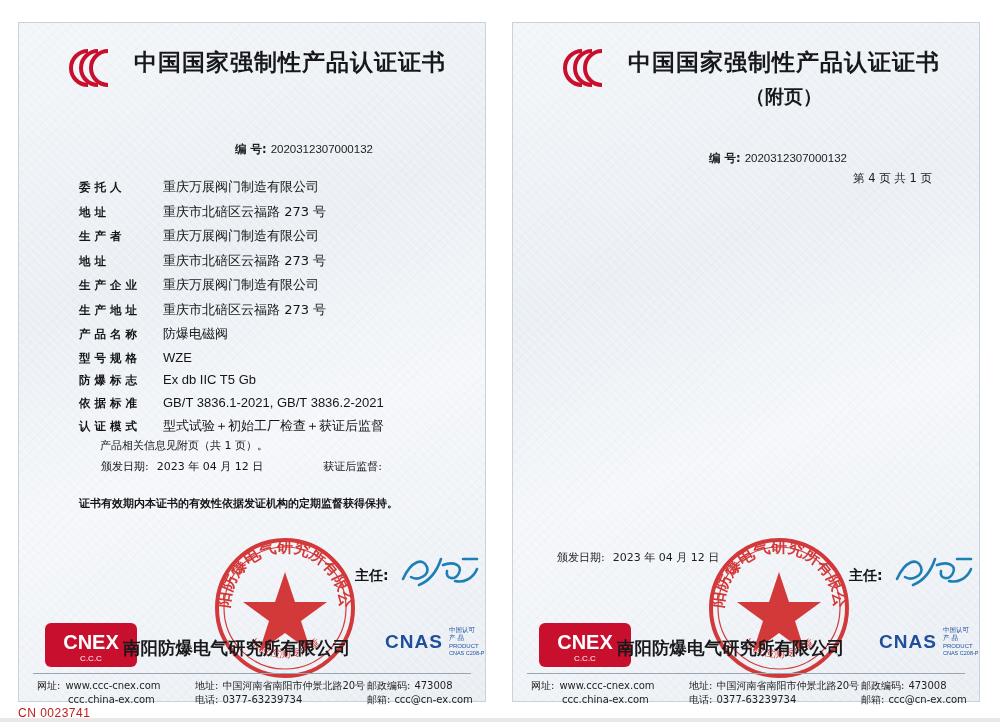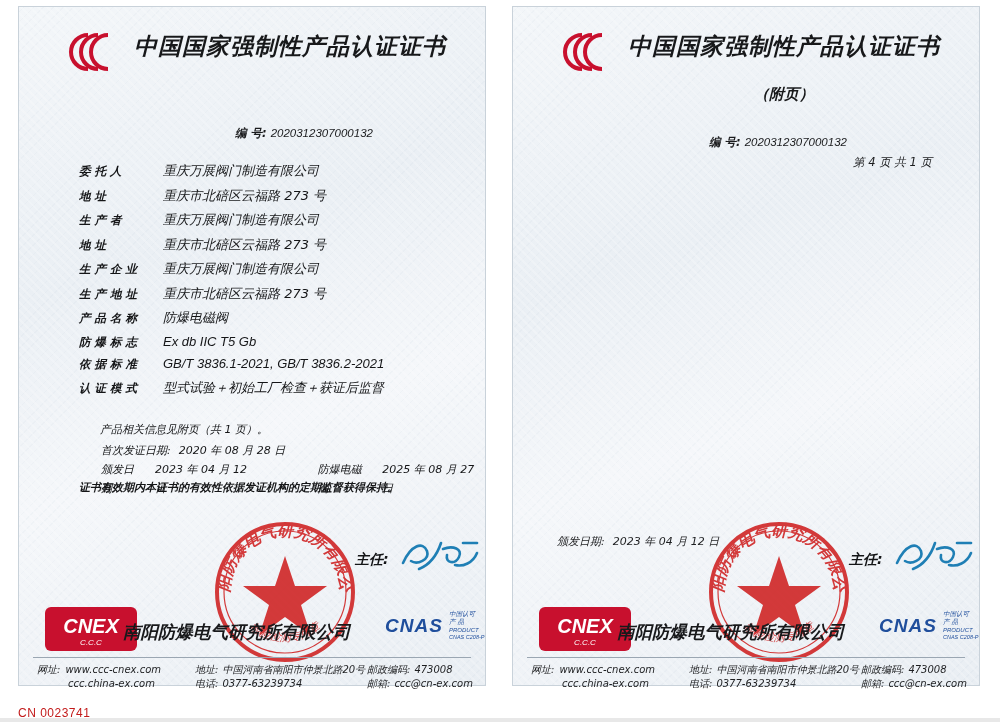--- a/index.html
+++ b/index.html
@@ -1,38 +1,38 @@
 <!DOCTYPE html>
 <html><head>
 <meta charset="utf-8">
 <style>
   html,body{margin:0;padding:0;background:#ffffff;}
   body{width:1000px;height:722px;font-family:"Liberation Sans","DejaVu Sans",sans-serif;}
   .page{position:relative;width:1000px;height:722px;overflow:hidden;background:#ffffff;}
 
-  .cert{position:absolute;top:6px;width:468px;height:680px;background:
+  .cert{position:absolute;top:22px;width:468px;height:680px;background:
       linear-gradient(160deg,#f3f6f9 0%,#eaeff4 35%,#f5f7fa 60%,#e9eef3 100%);
-      border:1px solid #c9d2da;box-sizing:border-box;font-style:italic;}
+      border:1px solid #c9d2da;box-sizing:border-box;}
   .cert.left{left:18px;}
   .cert.right{left:512px;}
 
   
   .tex{position:absolute;inset:0;opacity:.35;
     background-image:
       repeating-linear-gradient(45deg, rgba(255,255,255,.55) 0 2px, rgba(0,0,0,0) 2px 6px),
       repeating-linear-gradient(-45deg, rgba(180,195,210,.25) 0 1px, rgba(0,0,0,0) 1px 7px);
     pointer-events:none;}
 
   
   .hdr{position:absolute;left:0;right:0;top:26px;display:flex;align-items:flex-start;justify-content:center;}
   .ccc{position:relative;width:62px;height:42px;margin-right:14px;flex:0 0 auto;}
   .ccc svg{display:block}
   .htitle{text-align:center;}
   .htitle .t1{font-family:"DejaVu Sans",sans-serif;font-size:23px;font-weight:bold;color:#17181a;letter-spacing:1px;line-height:30px;white-space:nowrap;}
-  .htitle .t2{font-family:"DejaVu Sans",sans-serif;font-size:15px;font-weight:bold;color:#17181a;line-height:30px;margin-top:18px;white-space:nowrap;}
+  .htitle .t2{font-family:"DejaVu Sans",sans-serif;font-size:19px;font-weight:bold;color:#17181a;line-height:30px;margin-top:4px;white-space:nowrap;}
 
   .no{position:absolute;font-family:"DejaVu Sans",sans-serif;font-size:11.5px;color:#1b1c1e;font-weight:bold;}
   .no .num{font-weight:normal;font-family:"Liberation Sans",sans-serif;}
   .pageno{position:absolute;font-family:"DejaVu Sans",sans-serif;font-size:11.5px;color:#1b1c1e;}
 
   
   .fields{position:absolute;left:60px;top:155px;width:360px;font-family:"DejaVu Sans",sans-serif;}
   .frow{display:flex;align-items:baseline;margin-bottom:6.5px;}
   .flab{width:84px;flex:0 0 84px;font-size:11.5px;font-weight:bold;color:#141517;display:flex;justify-content:space-between;}
   .fval{font-size:13px;color:#141517;font-family:"DejaVu Sans",sans-serif;}
@@ -117,45 +117,44 @@
       </div>
       <div class="frow">
         <div class="flab">生 产 地 址</div>
         <div class="fval">重庆市北碚区云福路 273 号</div>
       </div>
       <div class="frow">
         <div class="flab">产 品 名 称</div>
         <div class="fval">防爆电磁阀</div>
       </div>
       <div class="frow">
+        <div class="flab">型 号 规 格</div>
+        <div class="fval lat">WZE</div>
+      </div>
+      <div class="frow">
         <div class="flab">防 爆 标 志</div>
         <div class="fval lat">Ex db IIC T5 Gb</div>
       </div>
       <div class="frow">
         <div class="flab">依 据 标 准</div>
         <div class="fval lat">GB/T 3836.1-2021, GB/T 3836.2-2021</div>
       </div>
       <div class="frow" style="margin-top:1px;">
         <div class="flab">认 证 模 式</div>
         <div class="fval">型式试验＋初始工厂检查＋获证后监督</div>
       </div>
     </div>
 
     <div class="note ind" style="left:60px;top:414px;margin-left:21px;">产品相关信息见附页（共 1 页）。</div>
 
     <div class="dates" style="top:434px;">
       <div class="drow">
-        <div>首次发证日期:</div>
-        <div style="margin-left:8px;">2020 年 08 月 28 日</div>
-      </div>
-      <div class="drow">
         <div>颁发日期:</div>
         <div style="margin-left:8px;">2023 年 04 月 12 日</div>
-        <div class="c2">防爆电磁阀:</div>
-        <div style="margin-left:8px;">2025 年 08 月 27 日</div>
+        <div class="c2">获证后监督:</div>
       </div>
     </div>
 
     <div class="note b" style="left:60px;top:472px;">证书有效期内本证书的有效性依据发证机构的定期监督获得保持。</div>
 
     <div class="stamp" style="left:186px;top:505px;">
       <svg viewBox="0 0 160 160" width="160" height="160">
         <g opacity="0.88">
           <circle cx="80" cy="80" r="68" fill="none" stroke="#cf2020" stroke-width="4"></circle>
           <circle cx="80" cy="80" r="61" fill="none" stroke="#cf2020" stroke-width="1.2"></circle>

